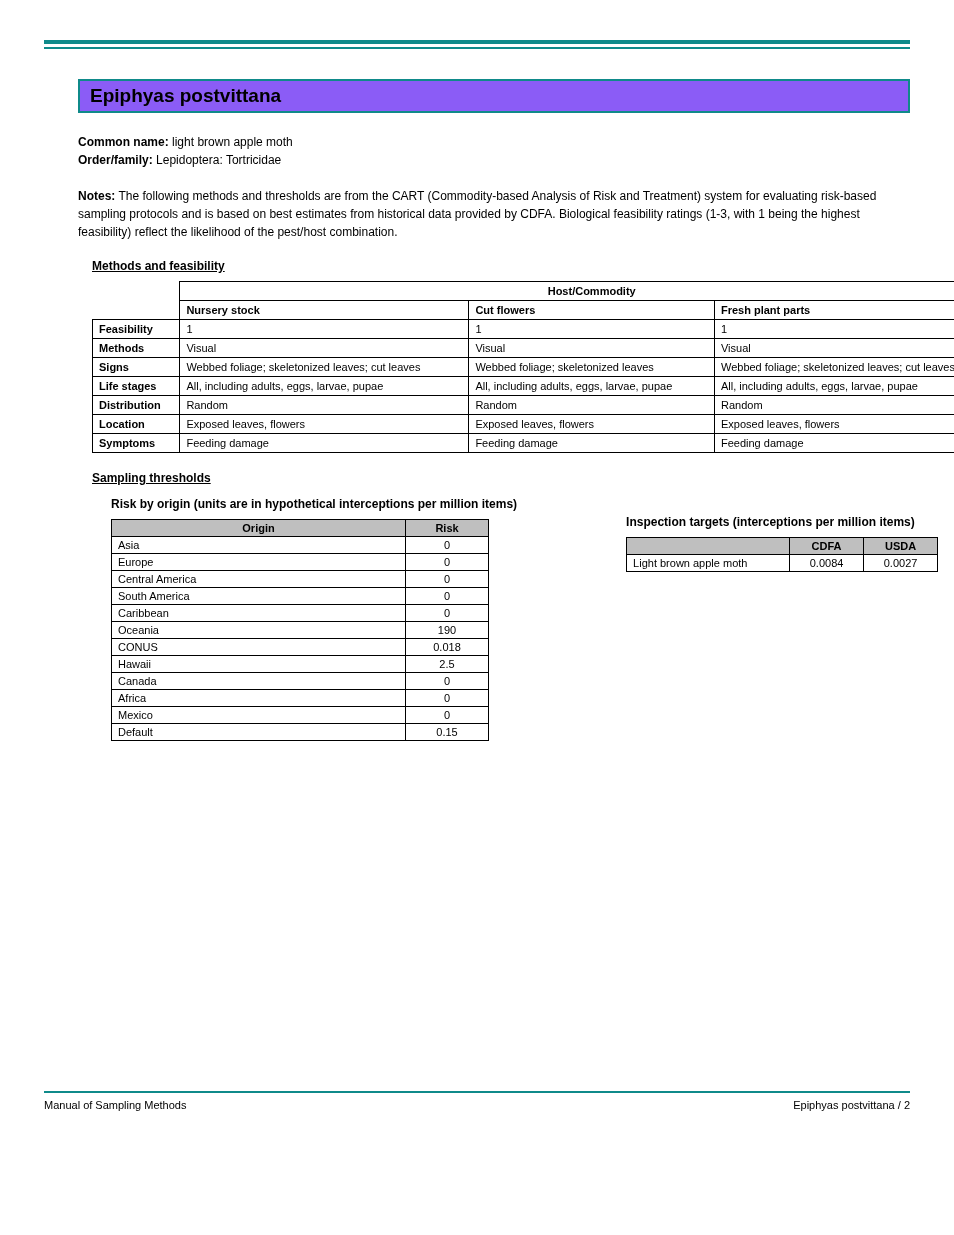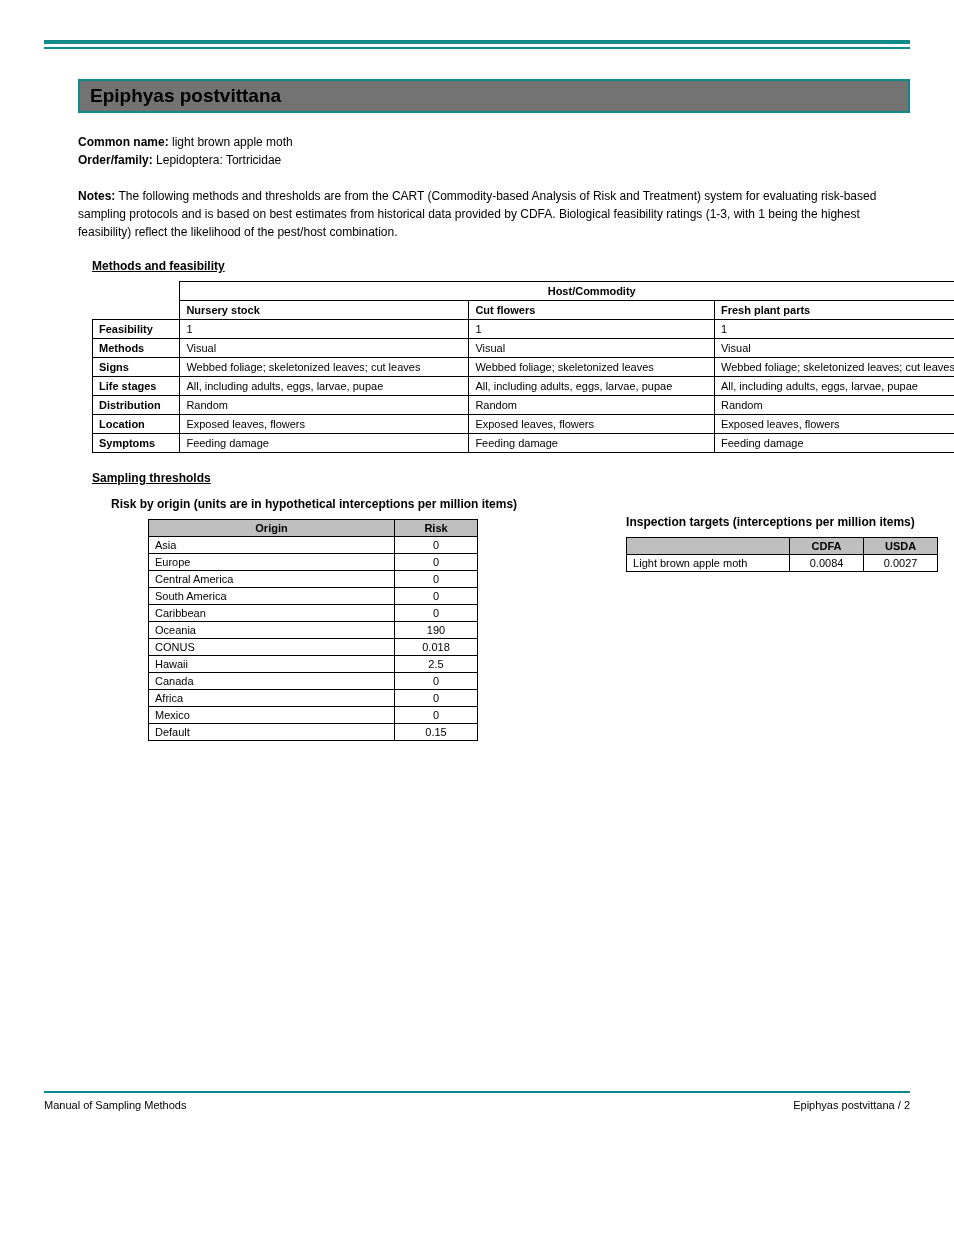--- a/index.html
+++ b/index.html
@@ -1,33 +1,33 @@
 <!DOCTYPE html>
 <html><head>
 <meta charset="utf-8">
 <style>
   html,body{margin:0;padding:0;background:#fff;font-family:Arial,Helvetica,sans-serif;color:#000;}
   .page{width:954px;height:1235px;position:relative;box-sizing:border-box;padding:40px 44px 30px 44px;}
   .top-rule{border-top:4px solid #0f8a8a;border-bottom:2px solid #0f8a8a;height:3px;margin:0 0 30px 0;}
   .bottom-rule{border-top:2px solid #0f8a8a;margin-top:20px;}
   .footer{display:flex;justify-content:space-between;font-size:11px;margin-top:6px;}
-  .titlebar{border:2px solid #0f8a8a;background:#737373;padding:4px 10px;font-size:19px;font-weight:bold;margin:0 0 20px 34px;}
+  .titlebar{border:2px solid #0f8a8a;background:#8b5cf6;padding:4px 10px;font-size:19px;font-weight:bold;margin:0 0 20px 34px;}
   .intro{font-size:12px;margin:0 0 12px 34px;line-height:1.5;}
   .intro b{font-weight:bold;margin-top:12px;}
   .section-lbl{font-size:12px;font-weight:bold;text-decoration:underline;margin:18px 0 8px 48px;}
   .content{margin-left:48px;}
   table{border-collapse:collapse;font-size:11px;}
   .t1{width:912px;}
   .t1 th,.t1 td{border:1px solid #000;padding:3px 6px;text-align:left;vertical-align:top;}
   .t1 th{font-weight:bold;}
   .t1 .rowhdr{font-weight:bold;}
   .cols{display:flex;gap:90px;margin-top:12px;}
   .col{flex:0 0 auto;padding-left:19px;}
   .col-title{font-size:12px;font-weight:bold;margin:0 0 8px 0;}
-  .t2{width:330px;margin-left:37px;}
+  .t2{width:378px;}
   .t2 th,.t2 td{border:1px solid #000;padding:2px 6px;text-align:left;}
   .t2 th{background:#bfbfbf;font-weight:bold;text-align:center;}
   .t2 td.n{text-align:center;}
   .t3{width:312px;}
   .t3 th,.t3 td{border:1px solid #000;padding:2px 6px;text-align:center;}
   .t3 th{background:#bfbfbf;font-weight:bold;}
   .spacer-bottom{height:330px;}
 </style>
 </head>
 <body>

